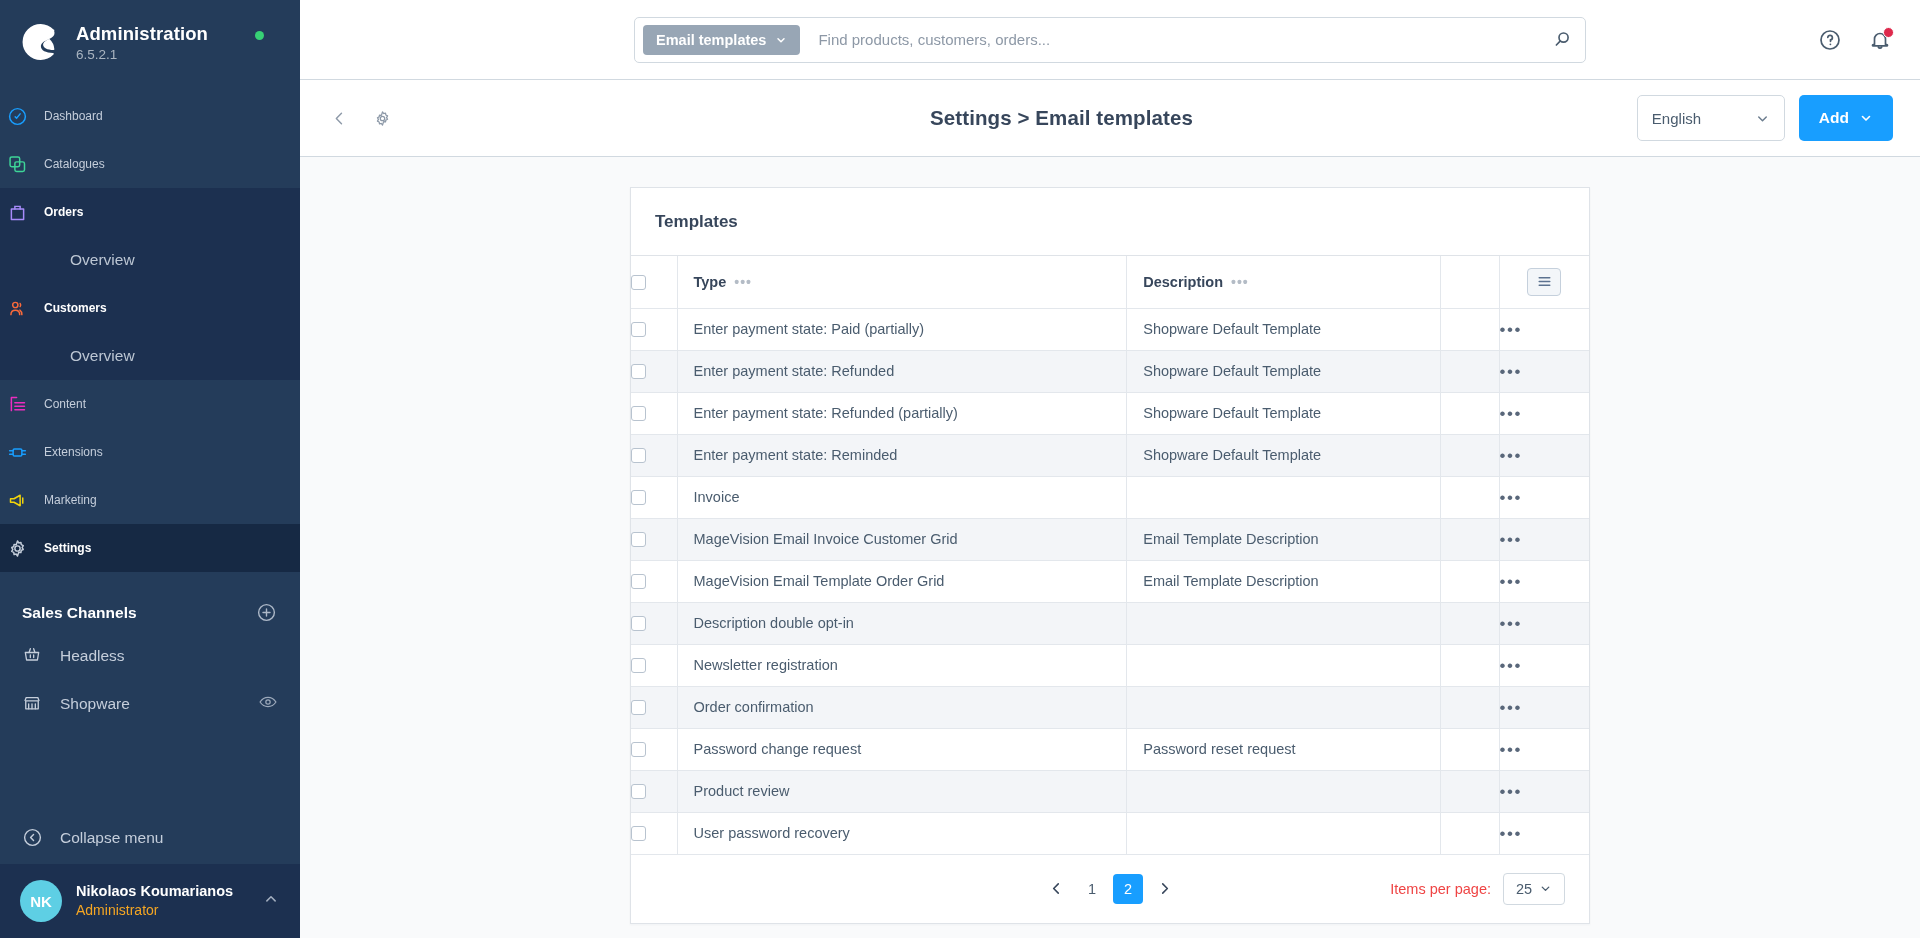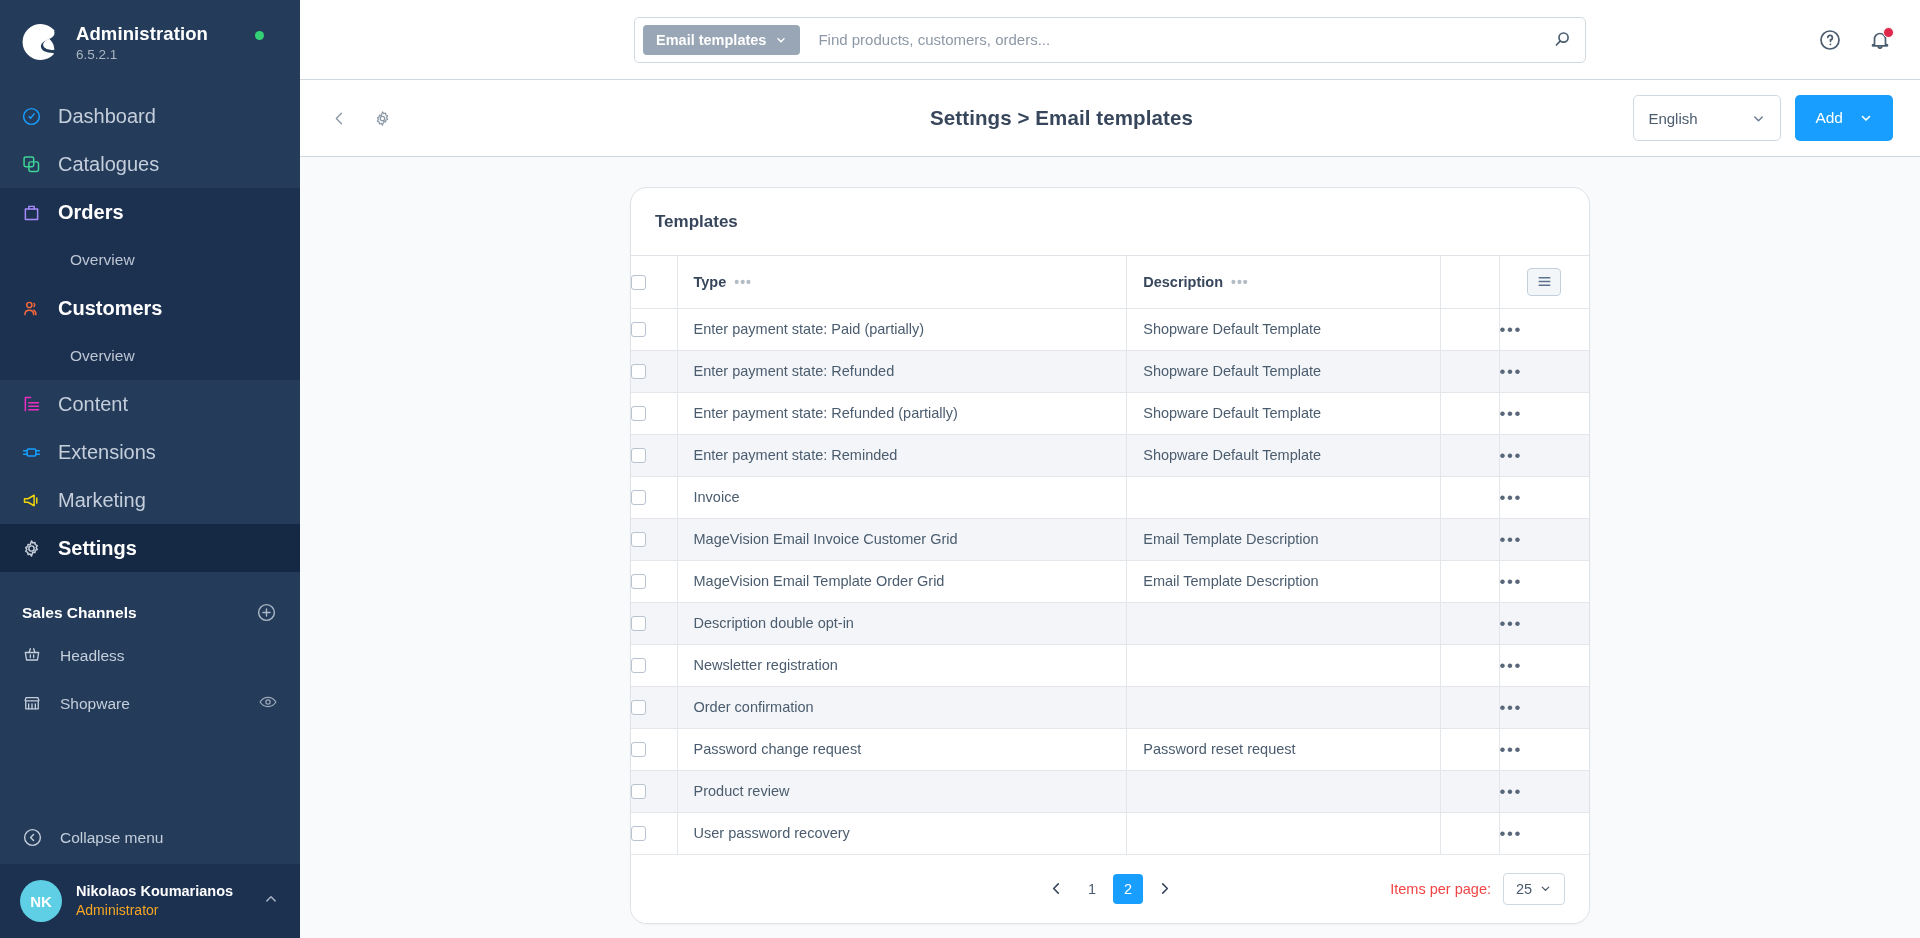--- a/index.html
+++ b/index.html
@@ -33,23 +33,23 @@
   .sb-version { font-size: 13.5px; color: #a9b4c0; }
   .sb-status-dot {
     width: 9px; height: 9px; border-radius: 50%;
     background: #37d175;
     position: absolute; right: 36px; top: 31px;
   }
 
   .sb-nav { flex: 1 1 auto; overflow: hidden; padding-top: 4px; }
   .sb-item {
     display: flex; align-items: center;
-    height: 48px; padding: 0 0 0 20px;
+    height: 48px; padding: 0 0 0 6px;
     gap: 16px; cursor: pointer;
-    font-size: 20px; color: #c5cedb;
+    font-size: 12px; color: #c5cedb;
     position: relative;
   }
   .sb-item .ico { width: 22px; height: 22px; flex: 0 0 22px; display: flex; align-items: center; justify-content: center; }
   .sb-item.expanded { background: #1c3050; }
   .sb-item.expanded .sb-label { color: #ffffff; font-weight: bold; }
   .sb-item.active { background: #162944; }
   .sb-item.active .sb-label { color: #ffffff; font-weight: bold; }
   .sb-group-wrap.open { background: #1c3050; }
   .sb-sub {
     display: flex; align-items: center;
@@ -155,31 +155,31 @@
   .lang-select {
     width: 148px; height: 46px;
     border: 1px solid #d1d9e0; border-radius: 5px;
     background: #fff; display: flex; align-items: center;
     justify-content: space-between; padding: 0 14px;
     font-size: 15px; color: #4a5c6e; cursor: pointer;
   }
   .add-btn {
     height: 46px; border-radius: 5px;
     background: #189eff; color: #fff;
-    display: flex; align-items: center; gap: 16px;
-    padding: 0 20px; font-size: 15.5px; font-weight: normal;
+    display: flex; align-items: center; gap: 10px;
+    padding: 0 20px; font-size: 15.5px; font-weight: bold;
     cursor: pointer;
   }
 
   .content { flex: 1 1 auto; overflow: hidden; padding: 30px 0 0 0; }
   .card {
     width: 960px; margin: 0 auto;
     background: #fff;
     border: 1px solid #dfe3e8;
-    border-radius: 17px;
+    border-radius: 0;
     box-shadow: 0 1px 2px rgba(30,50,70,.04);
     overflow: hidden;
   }
   .card-head {
     height: 68px; display: flex; align-items: center;
     padding: 0 24px;
     font-size: 17px; font-weight: bold; color: #37465b;
     border-bottom: 1px solid #dfe3e8;
   }
 

